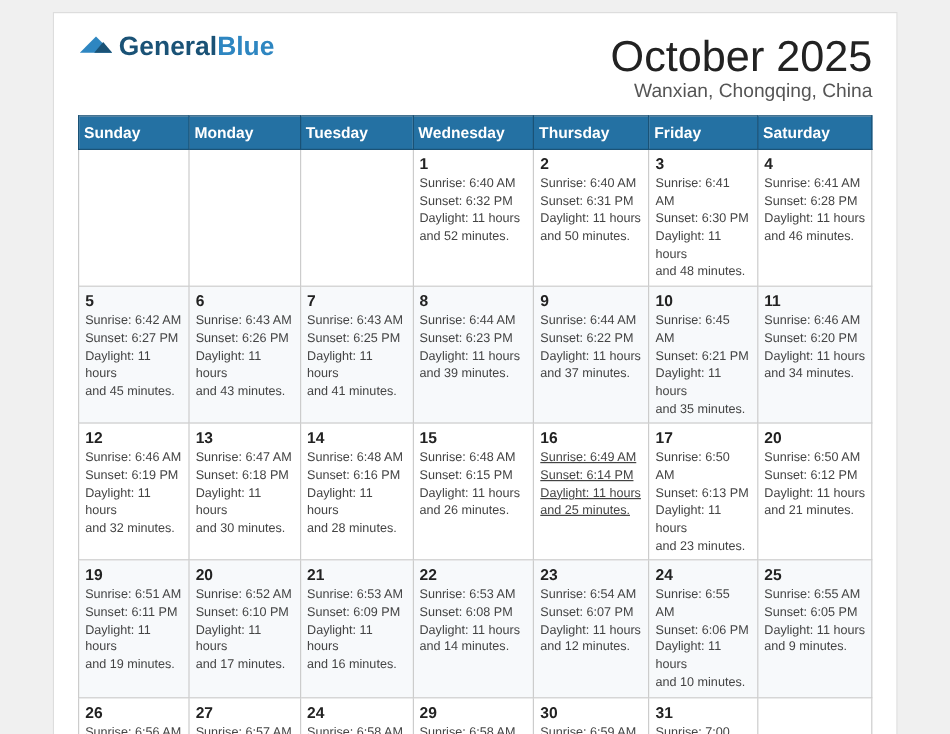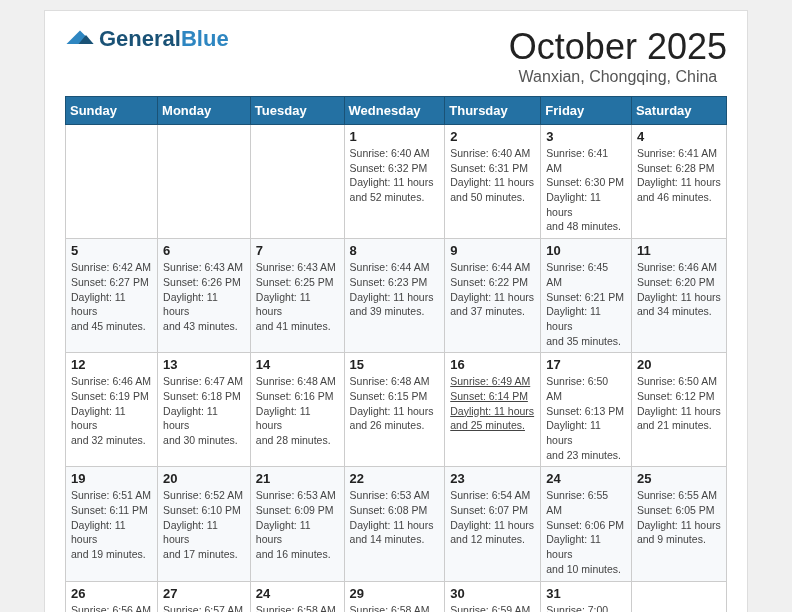--- a/index.html
+++ b/index.html
@@ -35,21 +35,21 @@
       height: 18px;
       display: inline-block;
       margin-bottom: 2px;
     }
     .logo-row {
       display: flex;
       align-items: center;
       gap: 4px;
     }
     .title-area {
-      text-align: center;
+      text-align: right;
     }
     .month-title {
       font-size: 36px;
       font-weight: normal;
       color: #222;
     }
     .location-title {
       font-size: 16px;
       color: #555;
     }

